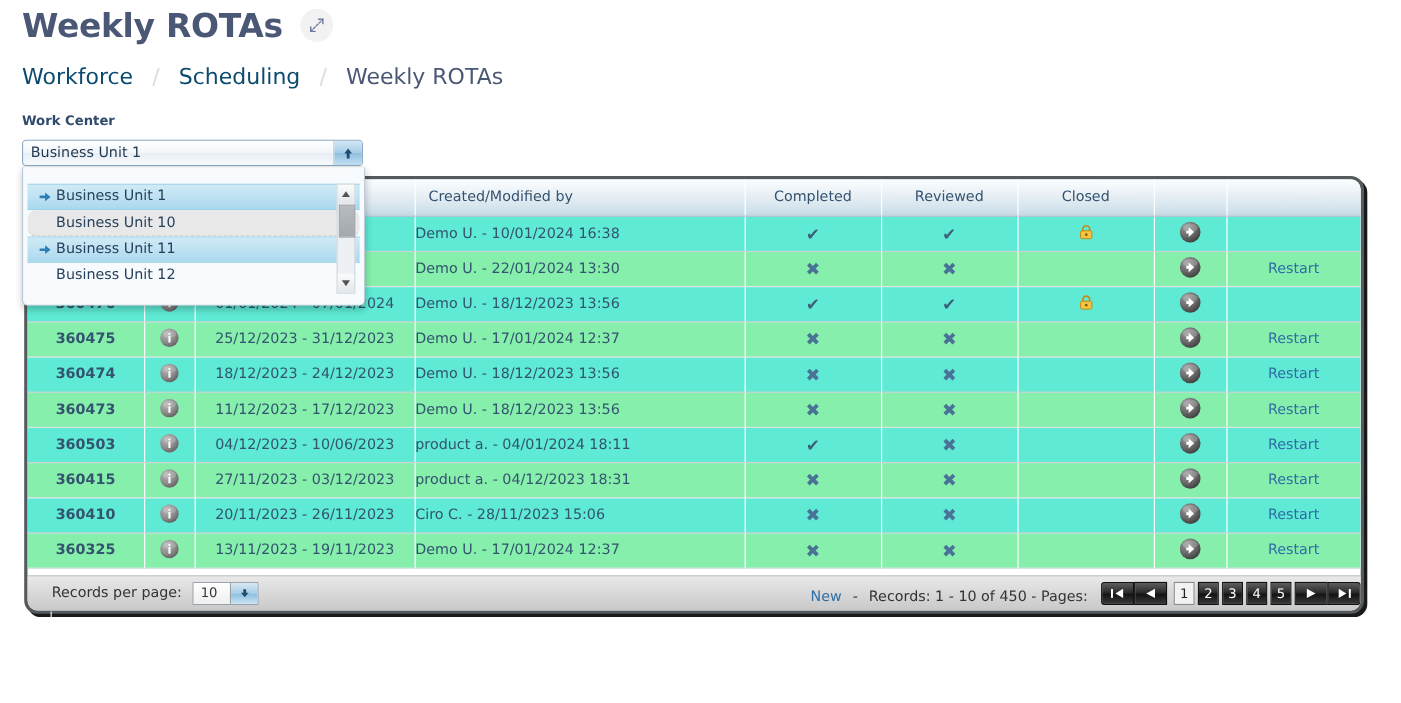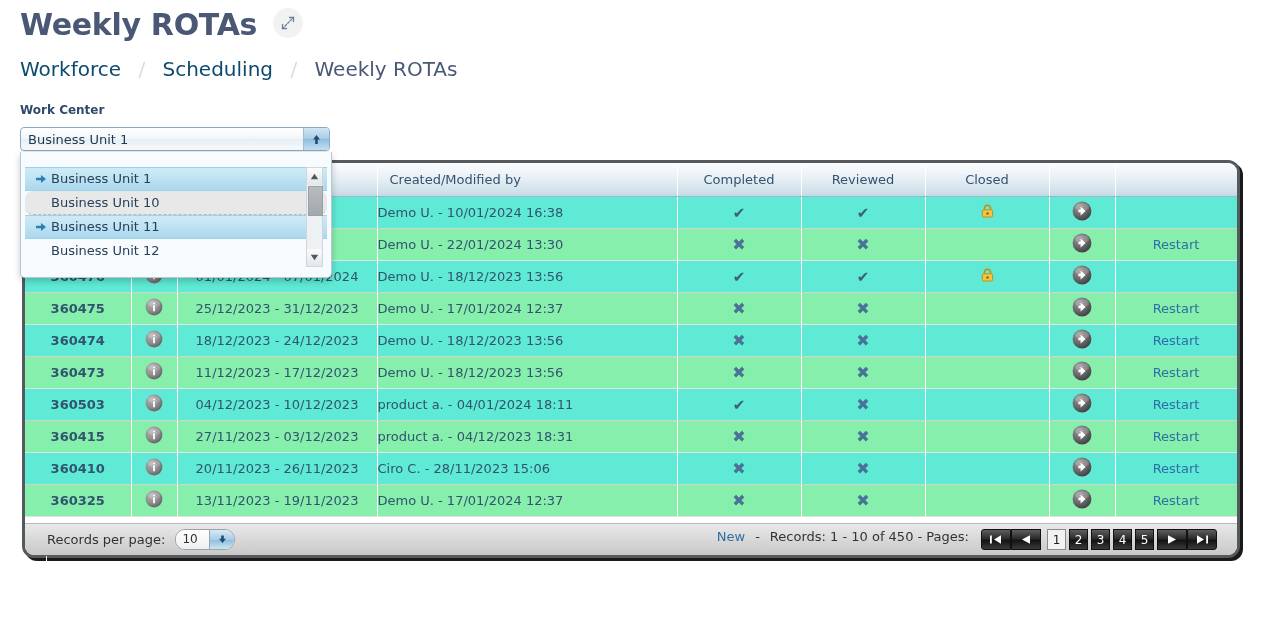--- a/index.html
+++ b/index.html
@@ -138,33 +138,33 @@
   .grid-foot{
     position:absolute;left:0;bottom:0;width:100%;height:32px;
     background:linear-gradient(to bottom,#e9e9e9 0%,#d8d8d8 50%,#c9c9c9 100%);
     border-top:1px solid #b9b9b9;
     display:flex;align-items:center;box-sizing:border-box;
   }
   .rpp-wrap{display:flex;align-items:center;padding-left:22px;}
   .rpp-label{font-size:13px;color:#333;}
   .rpp-select{
     margin-left:10px;width:60px;height:21px;display:flex;
-    border:1px solid #9aa3ab;border-radius:10px;box-sizing:border-box;
+    border:1px solid #9aa3ab;border-radius:1px;box-sizing:border-box;
     background:#fff;overflow:hidden;
   }
   .rpp-val{
     flex:1;font-size:12px;color:#333;padding-left:6px;line-height:19px;
     background:linear-gradient(to bottom,#ffffff,#efefef);
   }
   .rpp-btn{
     width:24px;border-left:1px solid #9aa3ab;
     background:linear-gradient(to bottom,#d8e9f5 0%,#a9cde6 50%,#8dbedd 52%,#cbe4f3 100%);
     display:flex;align-items:center;justify-content:center;
   }
-  .pager{margin-left:auto;display:flex;align-items:flex-start;padding-right:20px;}
+  .pager{margin-left:auto;display:flex;align-items:flex-end;}
   .new-link{color:#2f6ea5;font-size:13px;cursor:pointer;}
   .dash{margin:0 10px;color:#333;font-size:13px;}
   .rec-text{color:#333;font-size:13px;margin-right:12px;}
   .pg-group{display:flex;align-items:center;}
   .pg-nav{
     width:30px;height:21px;
     background:linear-gradient(to bottom,#5e5e5e 0%,#2b2b2b 45%,#141414 55%,#3a3a3a 100%);
     border:1px solid #111;display:flex;align-items:center;justify-content:center;
     box-sizing:border-box;
   }
@@ -509,21 +509,21 @@
                     <stop offset="0%" stop-color="#b6b6b6"></stop>
                     <stop offset="60%" stop-color="#8d8d8d"></stop>
                     <stop offset="100%" stop-color="#5f5f5f"></stop>
                   </radialGradient>
                 </defs>
                 <circle cx="9" cy="9" r="8.4" fill="url(#ig)"></circle>
                 <ellipse cx="9" cy="5.6" rx="6.2" ry="3.4" fill="#ffffff" opacity=".17"></ellipse>
                 <rect x="8.1" y="7.3" width="1.9" height="6" rx=".5" fill="#fff"></rect>
                 <rect x="8.1" y="4.4" width="1.9" height="2" rx=".8" fill="#fff"></rect>
               </svg></span></td>
-          <td class="range">04/12/2023 - 10/12/2023</td>
+          <td class="range">04/12/2023 - 10/06/2023</td>
           <td class="by">product a. - 04/01/2024 18:11</td>
           <td class="ctr"><span class="tick">✔</span></td>
           <td class="ctr"><span class="cross">✖</span></td>
           <td class="ctr"></td>
           <td class="act"><span class="icon-go"><svg width="20" height="20" viewBox="0 0 20 20">
                 <defs>
                   <radialGradient id="gg" cx="34%" cy="26%" r="82%">
                     <stop offset="0%" stop-color="#9a9a9a"></stop>
                     <stop offset="55%" stop-color="#6a6a6a"></stop>
                     <stop offset="100%" stop-color="#3a3a3a"></stop>

